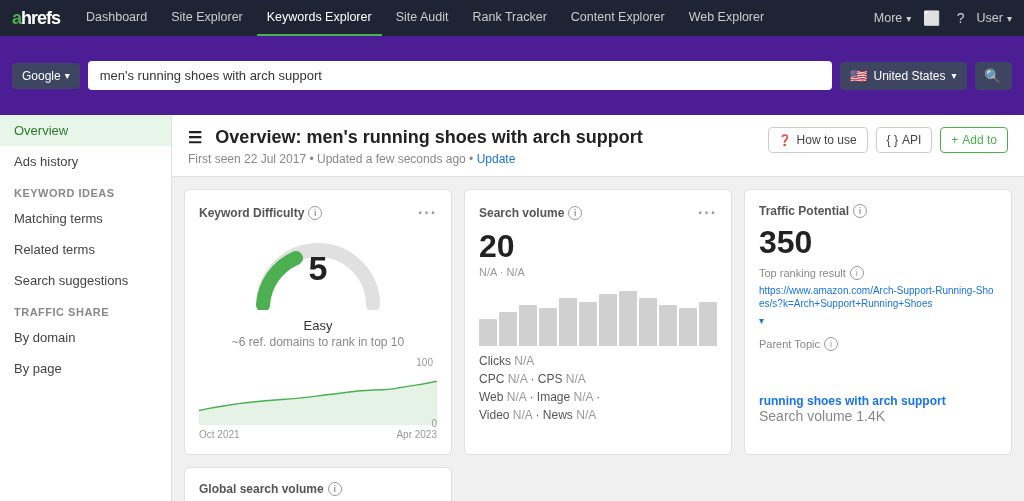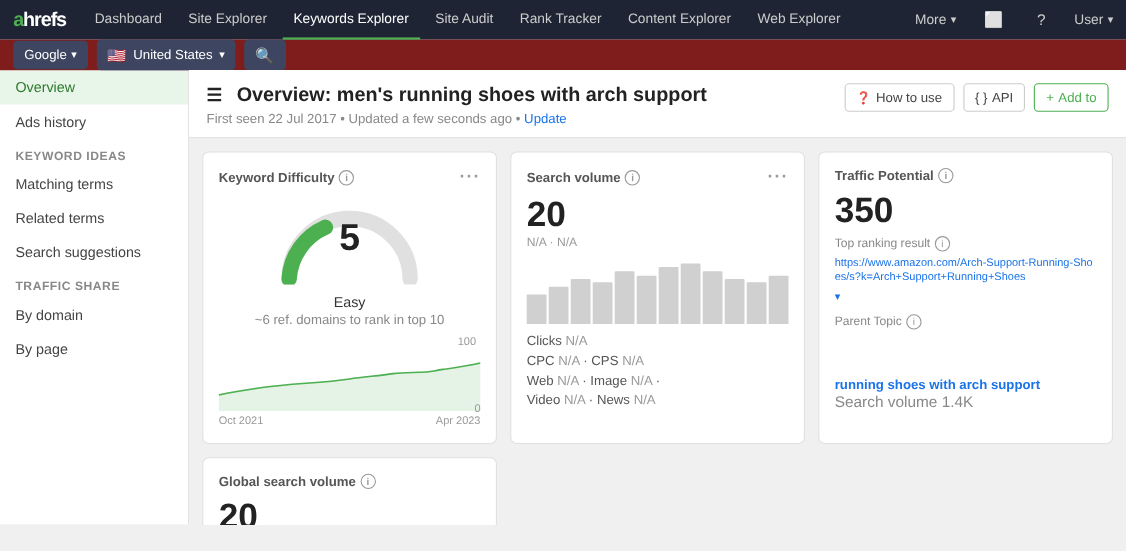--- a/index.html
+++ b/index.html
@@ -27,21 +27,21 @@
       color: #ccc;
       padding: 0 10px;
       height: 36px;
       display: flex;
       align-items: center;
       font-size: 12.5px;
       cursor: pointer;
       border-bottom: 2px solid transparent;
     }
     .nav-item.active { color: #fff; border-bottom: 2px solid #4caf50; }
-    .nav-right { display: flex; gap: 22px; margin-left: auto; }
+    .nav-right { display: flex; gap: 8px; margin-left: auto; }
     .nav-right .more-btn {
       color: #ccc;
       cursor: pointer;
       display: flex;
       align-items: center;
       gap: 4px;
       font-size: 12.5px;
     }
     .nav-right .icon-btn {
       color: #ccc;
@@ -53,24 +53,24 @@
       color: #ccc;
       cursor: pointer;
       display: flex;
       align-items: center;
       gap: 4px;
       font-size: 12.5px;
     }
 
     
     .search-bar {
-      background: #7f1d1d;
-      display: flex;
-      align-items: center;
-      padding: 0 12px;
+      background: #4c1d95;
+      display: flex;
+      align-items: center;
+      padding: 25px 12px;
       gap: 8px;
     }
     .search-engine-btn {
       background: #3d4560;
       color: #fff;
       border: none;
       border-radius: 4px;
       padding: 6px 10px;
       font-size: 12px;
       cursor: pointer;
@@ -392,20 +392,21 @@
       <span class="chevron">▾</span>
     </div>
   </div>
 </nav>
 
 <div class="search-bar">
   <button class="search-engine-btn">
     <span>Google</span>
     <span class="chevron">▾</span>
   </button>
+  <input class="search-input" type="text" value="men's running shoes with arch support" style="">
   <button class="country-btn">
     <span class="flag">🇺🇸</span>
     <span>United States</span>
     <span class="chevron">▾</span>
   </button>
   <button class="search-go-btn">🔍</button>
 </div>
 
 <div class="main-layout">
 

